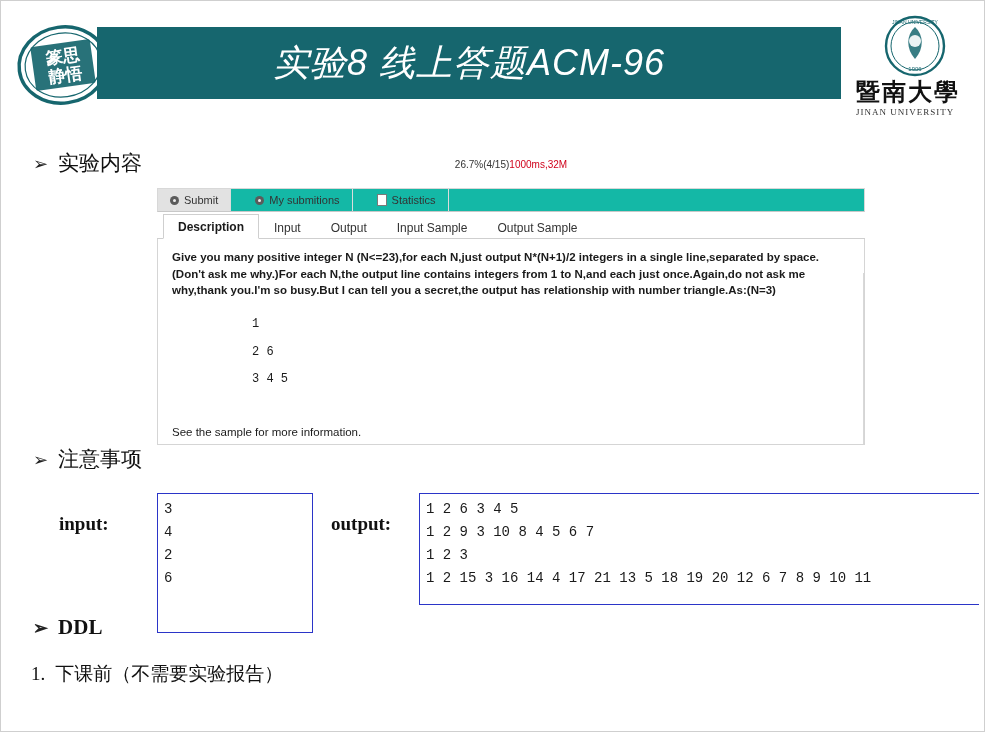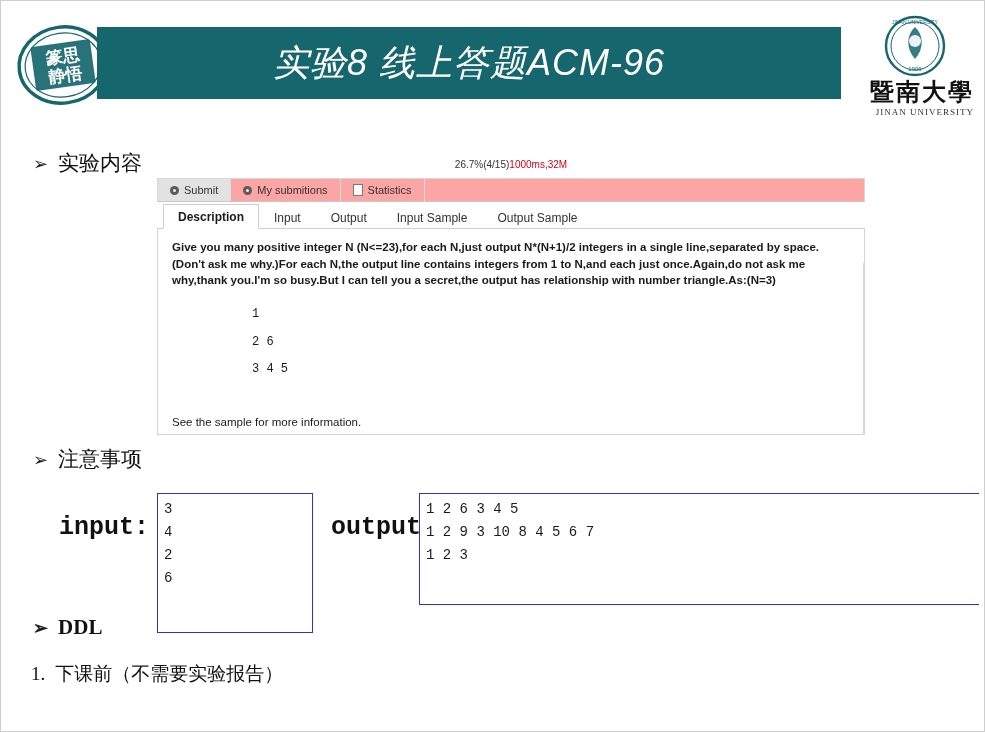--- a/index.html
+++ b/index.html
@@ -46,21 +46,21 @@
     height: 96px;
   }
   .logo-left svg { display: block; }
 
   .logo-right {
     position: absolute;
     right: 10px;
     top: 14px;
     width: 118px;
     height: 118px;
-    text-align: right;
+    text-align: left;
   }
   .jnu-seal {
     width: 62px;
     height: 62px;
     margin: 0 auto;
     position: relative;
   }
   .jnu-cn {
     font-family: "Liberation Serif", serif;
     font-size: 24px;
@@ -130,27 +130,28 @@
   .oj-stats {
     font-size: 10px;
     color: #333;
   }
   .oj-limit {
     font-size: 10px;
     color: #d0021b;
   }
 
   .oj-topbar {
-    margin-top: 8px;
+    margin-top: 18px;
     height: 22px;
-    background: #fca5a5;
+    background: #14b8a6;
     border: 1px solid #d8d8d8;
     border-bottom: 1px solid #c8c8c8;
     display: flex;
     align-items: stretch;
+    gap: 12px;
   }
   .oj-topbar .tb-item {
     display: flex;
     align-items: center;
     gap: 5px;
     padding: 0 12px;
     font-size: 11px;
     color: #333;
     border-right: 1px solid #dcdcdc;
   }
@@ -239,23 +240,23 @@
     right: 0;
     top: 34px;
     width: 1px;
     bottom: 0;
     background: #d8d8d8;
   }
 
   
   .io-label {
     position: absolute;
-    font-family: Liberation Mono, monospace;
+    font-family: Liberation Serif, serif;
     font-weight: bold;
-    font-size: 25px;
+    font-size: 19px;
     color: #111;
   }
   .label-input { left: 58px; top: 512px; }
   .label-output { left: 330px; top: 512px; }
 
   .io-box {
     position: absolute;
     border: 1px solid #2b35c8;
     box-sizing: border-box;
     font-family: "Liberation Mono", monospace;
@@ -371,20 +372,21 @@
   <div>4</div>
   <div>2</div>
   <div>6</div>
 </div>
 
 <div class="io-label label-output">output:</div>
 <div class="io-box box-output">
   <div>1 2 6 3 4 5</div>
   <div>1 2 9 3 10 8 4 5 6 7</div>
   <div>1 2 3</div>
+  <div>1 2 15 3 16 14 4 17 21 13 5 18 19 20 12 6 7 8 9 10 11</div>
 </div>
 
 <div class="bullet bullet-3">
   <span class="marker">➢</span><span>DDL</span>
 </div>
 
 <div class="ordered-item">
   <span class="num">1.</span><span>下课前（不需要实验报告）</span>
 </div>
 

